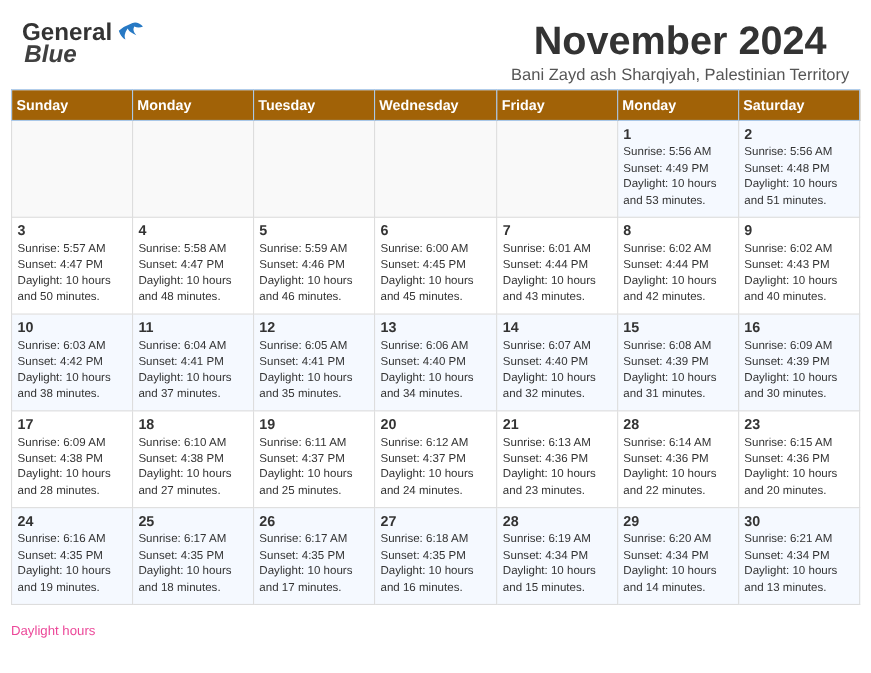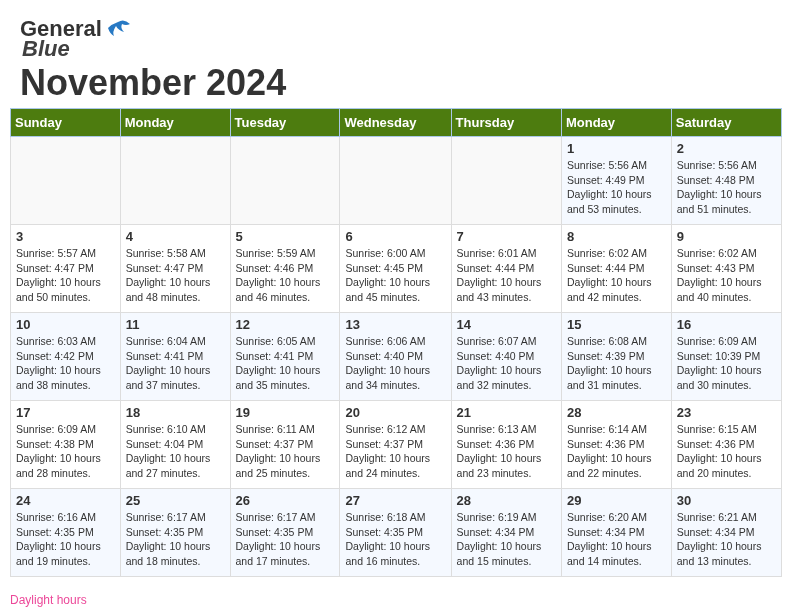--- a/index.html
+++ b/index.html
@@ -8,21 +8,20 @@
       background: #fff;
       width: 792px;
       min-height: 612px;
       padding: 0;
     }
     .header {
       display: flex;
       justify-content: space-between;
       align-items: flex-start;
       padding: 16px 20px 4px 20px;
-      flex-direction: column;
     }
     .logo {
       display: flex;
       flex-direction: column;
       align-items: flex-start;
     }
     .title-section {
       text-align: center;
     }
     .month-title {
@@ -36,21 +35,21 @@
       margin-top: 2px;
     }
     .calendar-wrapper {
       padding: 0 10px 10px 10px;
     }
     table {
       width: 100%;
       border-collapse: collapse;
     }
     thead th {
-      background: #4d7c0f;
+      background: #a16207;
       color: #fff;
       font-size: 13px;
       font-weight: bold;
       padding: 6px 4px;
       text-align: left;
       border: 1px solid #aac8e8;
     }
     tbody td {
       vertical-align: top;
       border: 1px solid #ddd;
@@ -97,32 +96,33 @@
     <div style="display:flex;align-items:center;gap:2px;">
       <span style="font-size:22px;font-weight:bold;color:#333;">General</span>
       <svg width="28" height="22" viewBox="0 0 28 22">
         <path d="M14 4 Q20 0 26 6 Q22 8 18 6 Q16 10 20 14 Q14 12 12 8 Q8 14 10 18 Q6 16 4 10 Q8 6 14 4Z" fill="#2779c4"></path>
       </svg>
     </div>
     <span style="font-size:22px;font-weight:bold;color:#404040;margin-top:-6px;margin-left:2px;font-style:italic;">Blue</span>
   </div>
   <div class="title-section">
     <div class="month-title">November 2024</div>
+    <div class="subtitle">Bani Zayd ash Sharqiyah, Palestinian Territory</div>
   </div>
 </div>
 
 <div class="calendar-wrapper">
   <table>
     <thead>
       <tr>
         <th>Sunday</th>
         <th>Monday</th>
         <th>Tuesday</th>
         <th>Wednesday</th>
-        <th>Thursday</th>
+        <th>Friday</th>
         <th>Monday</th>
         <th>Saturday</th>
       </tr>
     </thead>
     <tbody id="calendar-body">
     <tr>
           <td class="empty"></td>
           <td class="empty"></td>
           <td class="empty"></td>
           <td class="empty"></td>
@@ -217,35 +217,35 @@
           </td>
           <td>
             <span class="day-number">15</span>
             <div class="day-info">Sunrise: 6:08 AM
 Sunset: 4:39 PM
 Daylight: 10 hours and 31 minutes.</div>
           </td>
           <td>
             <span class="day-number">16</span>
             <div class="day-info">Sunrise: 6:09 AM
-Sunset: 10:39 PM
+Sunset: 4:39 PM
 Daylight: 10 hours and 30 minutes.</div>
           </td>
         </tr>
         <tr>
           <td>
             <span class="day-number">17</span>
             <div class="day-info">Sunrise: 6:09 AM
 Sunset: 4:38 PM
 Daylight: 10 hours and 28 minutes.</div>
           </td>
           <td>
             <span class="day-number">18</span>
             <div class="day-info">Sunrise: 6:10 AM
-Sunset: 4:04 PM
+Sunset: 4:38 PM
 Daylight: 10 hours and 27 minutes.</div>
           </td>
           <td>
             <span class="day-number">19</span>
             <div class="day-info">Sunrise: 6:11 AM
 Sunset: 4:37 PM
 Daylight: 10 hours and 25 minutes.</div>
           </td>
           <td>
             <span class="day-number">20</span>

